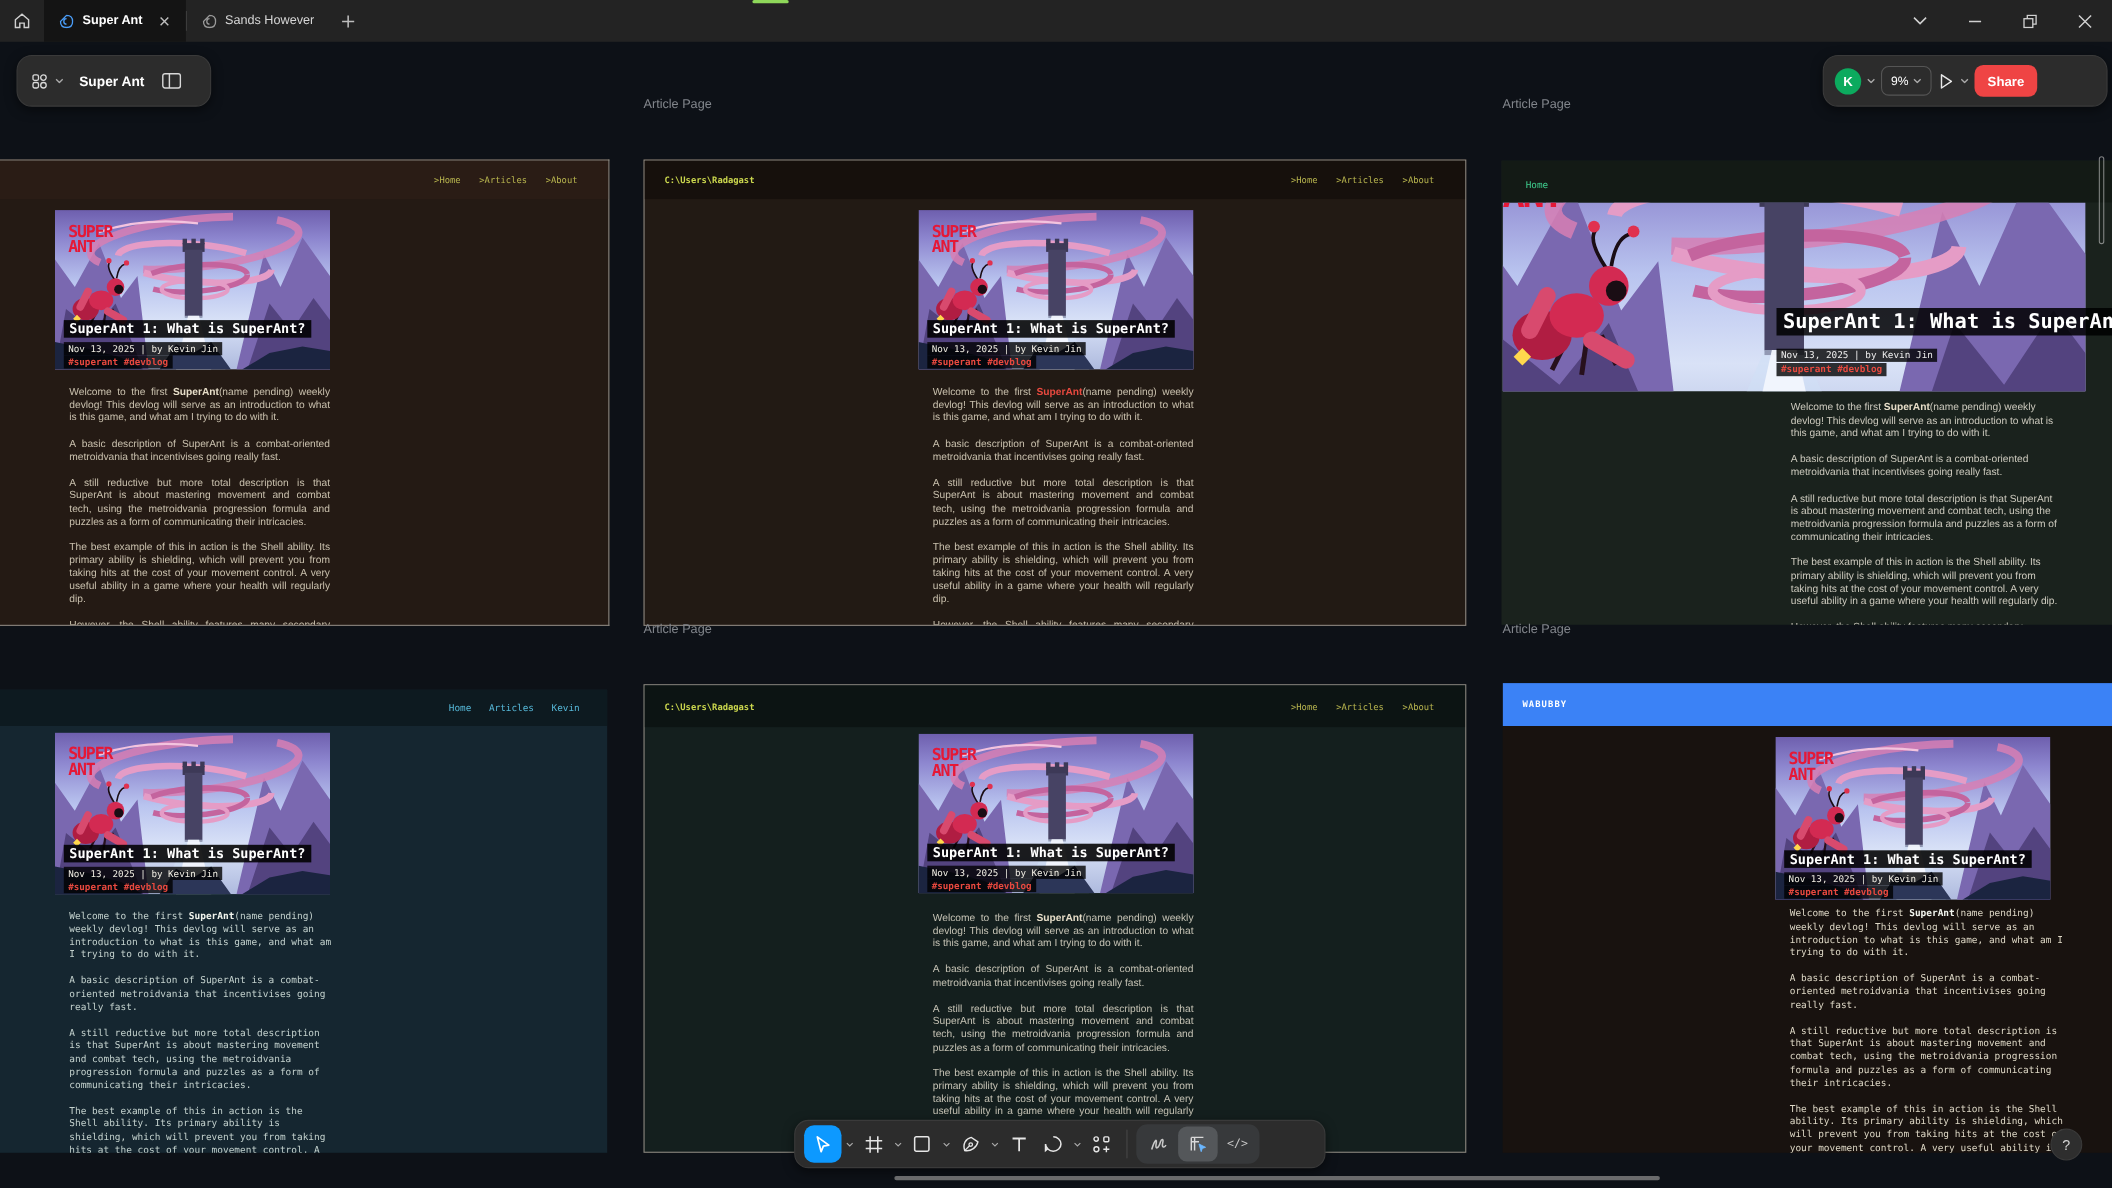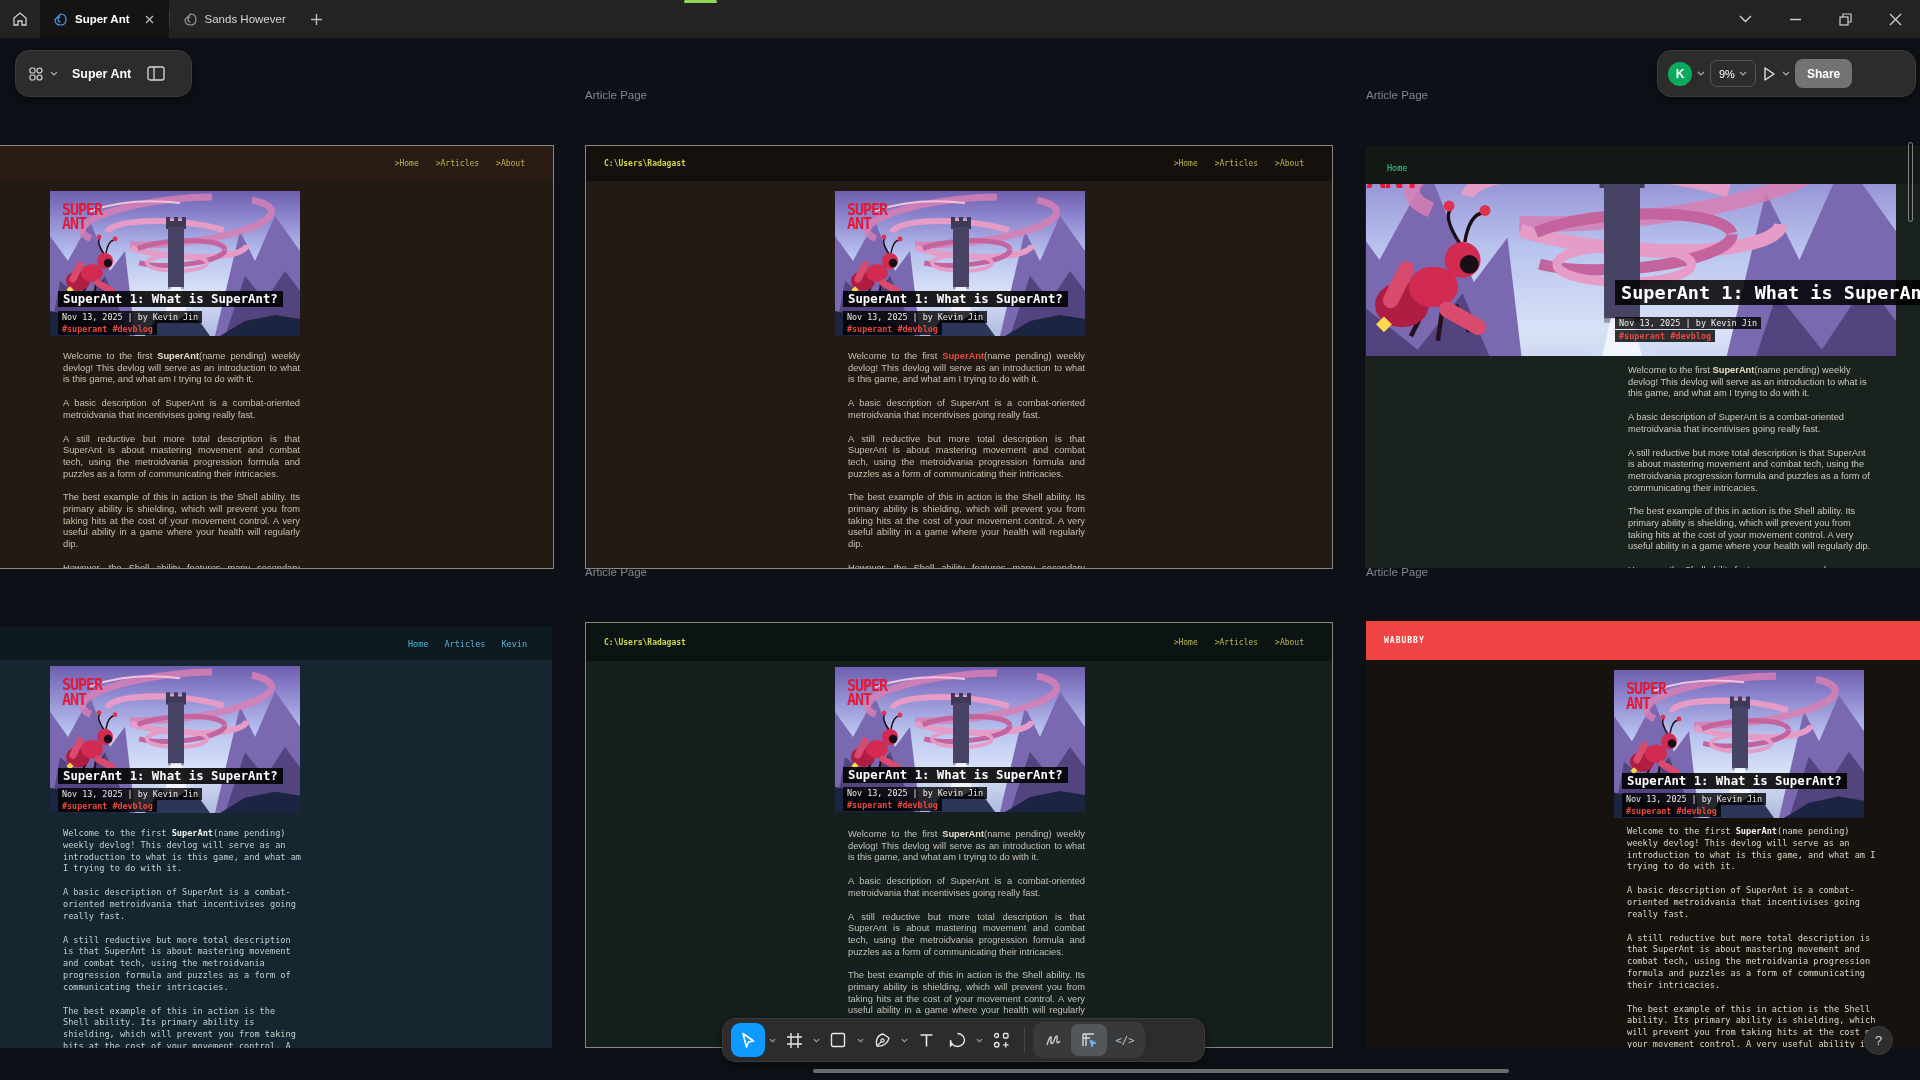--- a/index.html
+++ b/index.html
@@ -84,35 +84,35 @@
   .frame-d .body-col { color:#c3d1cd; }
   .em-white { font-weight:bold; color:#f2f5ee; }
 
   
   .frame-e { left:585px; top:584px; width:748px; height:426px; background:#141f1e; }
   .frame-e .hdr { height:38px; background:#0c1413; padding:0 28px 0 18px; }
   .frame-e .body-col { color:#c5c2b4; }
 
   
   .frame-f { left:1366px; top:583px; width:554px; height:427px; background:#18120f; }
-  .frame-f .hdr { height:39px; background:#ef4444; padding-left:18px; }
+  .frame-f .hdr { height:39px; background:#3b82f6; padding-left:18px; }
   .site-title { color:#ffffff; font-size:8px; font-weight:bold; letter-spacing:1px; }
   .frame-f .body-col { color:#ded8c6; }
 
   
   .pill { position:absolute; background:#2c2c2c; border:1px solid #3a3a3a; border-radius:14px;
           box-shadow:0 3px 10px rgba(0,0,0,.5); display:flex; align-items:center; z-index:20; }
   .pill-left { left:15px; top:12px; width:177px; height:47px; padding:0 12px; gap:6px; }
   .file-name { color:#fff; font-size:12.5px; font-weight:bold; margin:0 10px 0 8px; }
   .pill-right { right:4px; top:12px; width:259px; height:47px; padding:0 10px; gap:5px; }
   .avatar { width:24px; height:24px; border-radius:50%; background:#0caa5e; color:#fff; font-size:12px;
             font-weight:bold; display:flex; align-items:center; justify-content:center; }
   .zoom-box { display:flex; align-items:center; gap:4px; border:1px solid #555; border-radius:7px;
               height:27px; padding:0 8px; color:#fff; font-size:11px; }
-  .share-btn { background:#737373; color:#fff; font-size:12px; font-weight:bold; border:none;
+  .share-btn { background:#ef4444; color:#fff; font-size:12px; font-weight:bold; border:none;
                border-radius:8px; height:29px; padding:0 12px; }
 
   
   .toolbar-bottom { left:722px; top:980px; width:483px; height:44px; padding:0 8px; gap:1px; border-radius:13px; }
   .tool { width:30px; height:34px; display:flex; align-items:center; justify-content:center; }
   .tool-active { width:34px; height:34px; background:#0d99ff; border-radius:9px; }
   .chev { width:12px; display:flex; justify-content:center; }
   .tb-sep { width:1px; height:26px; background:#474747; margin:0 7px; }
   .seg { display:flex; background:#37393b; border-radius:10px; padding:2px; gap:0; }
   .seg-cell { width:36px; height:32px; display:flex; align-items:center; justify-content:center; border-radius:8px; }

